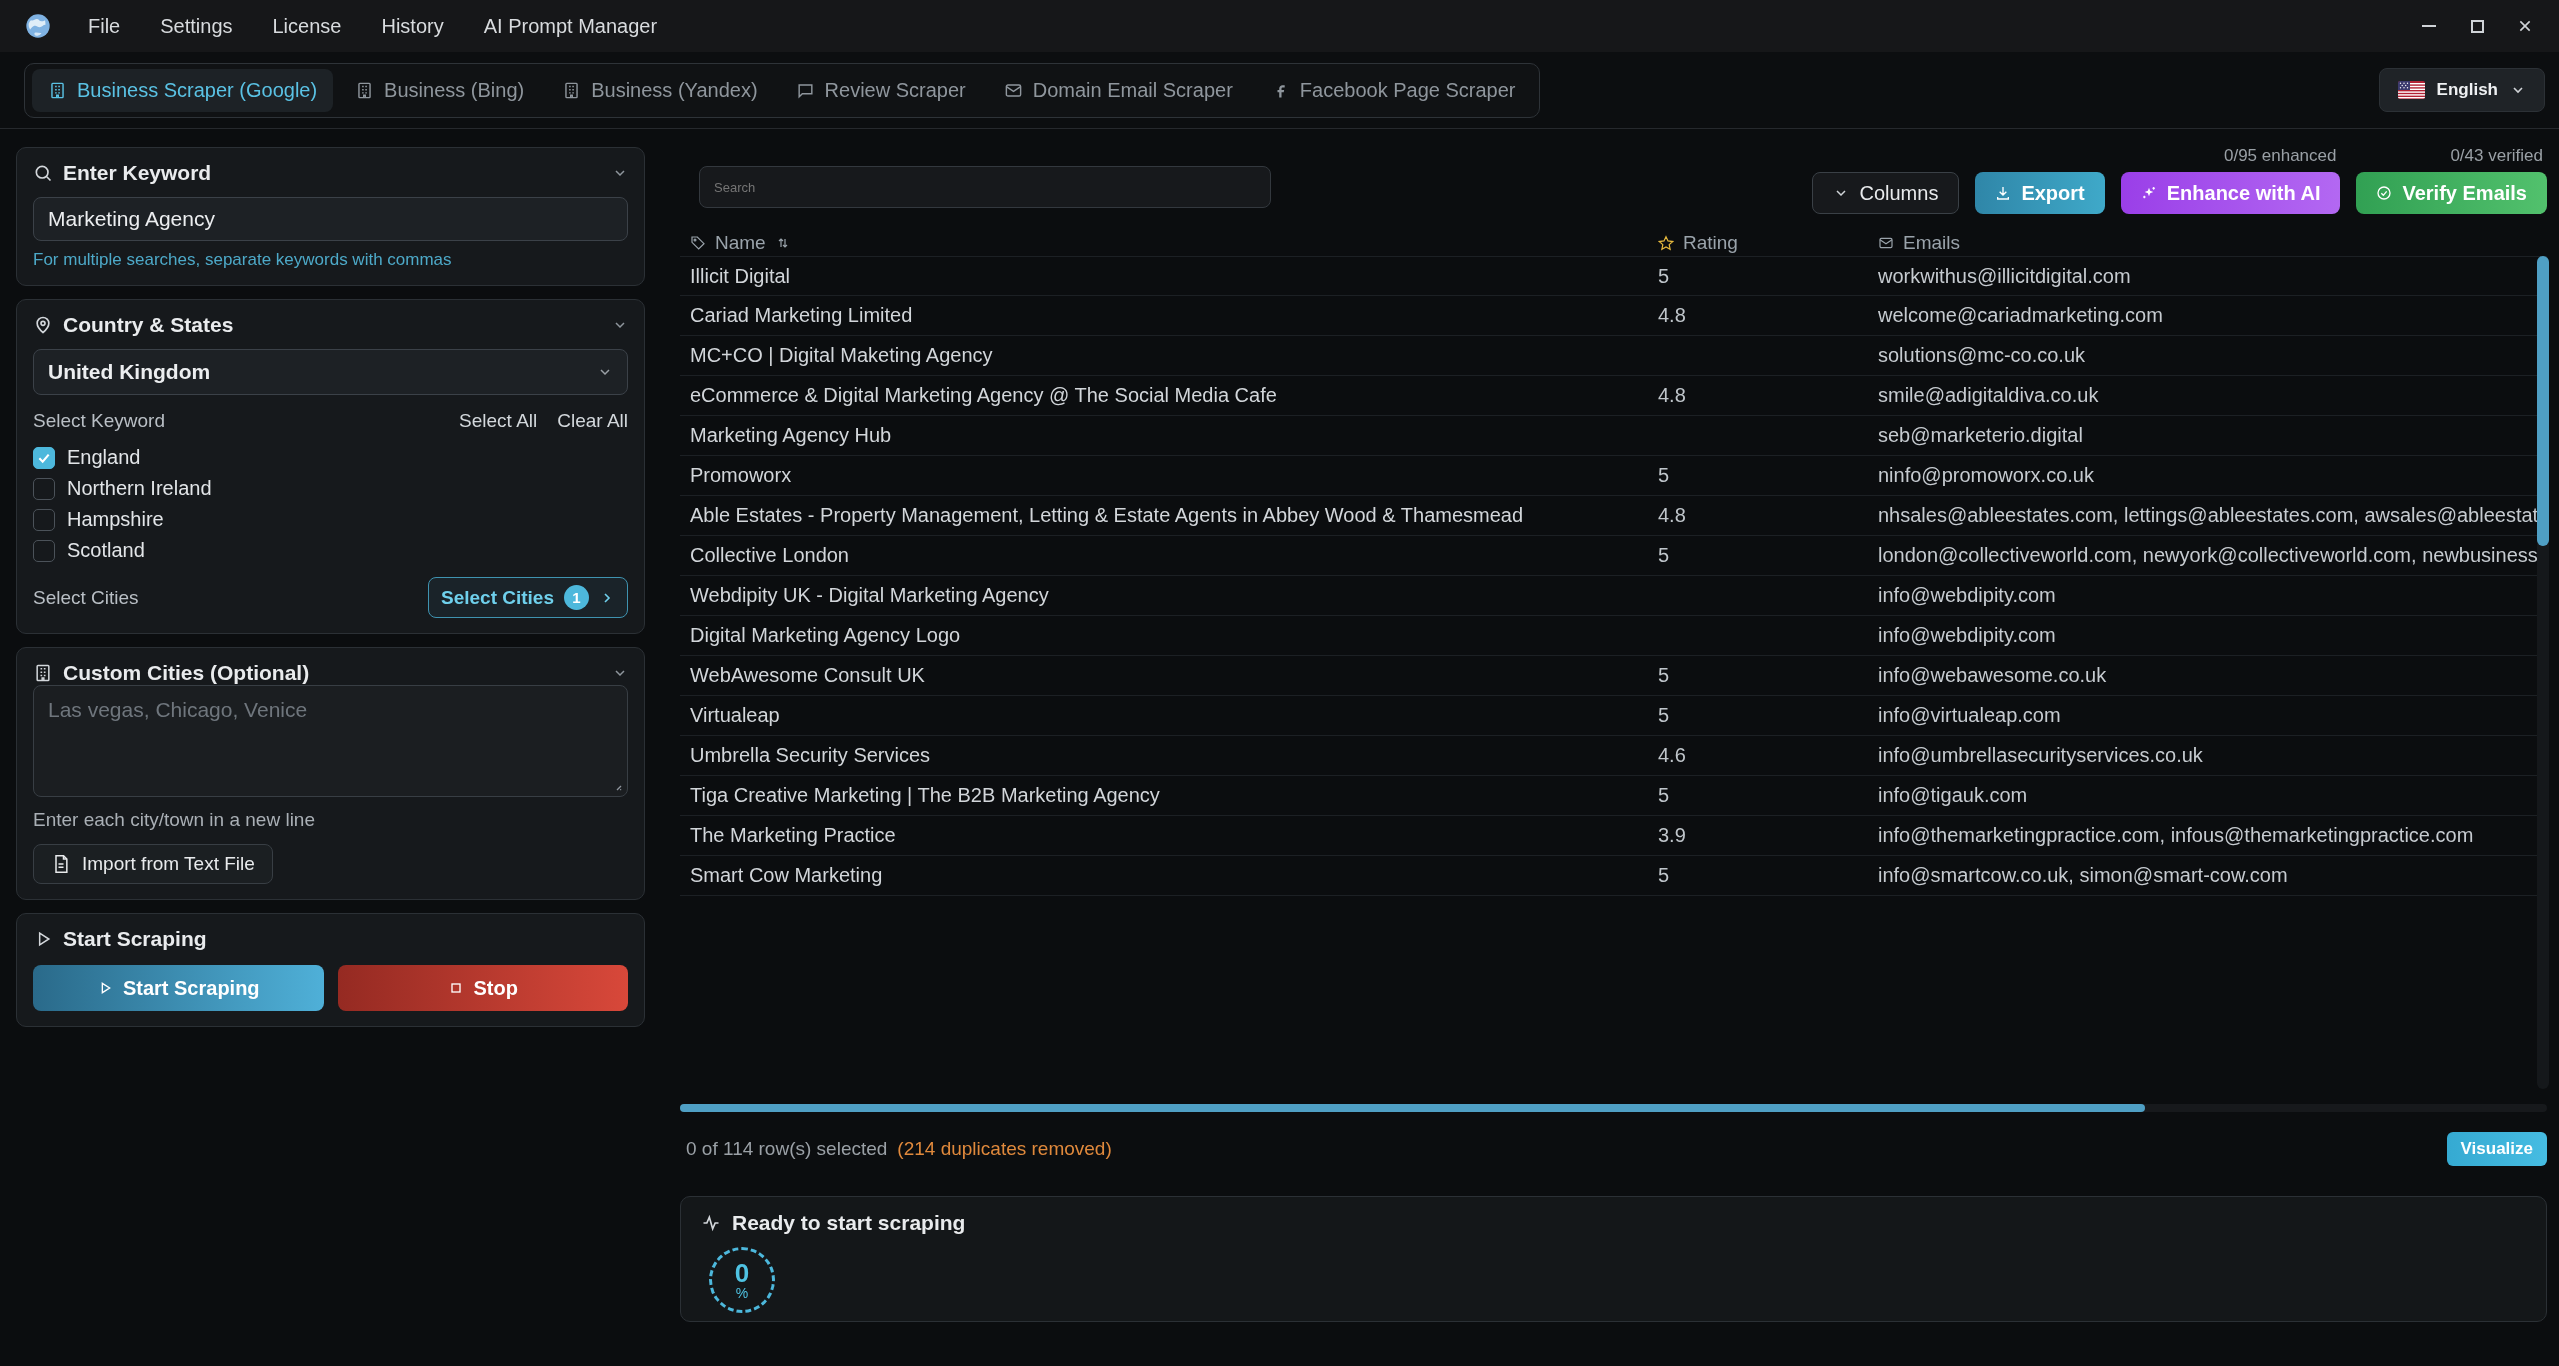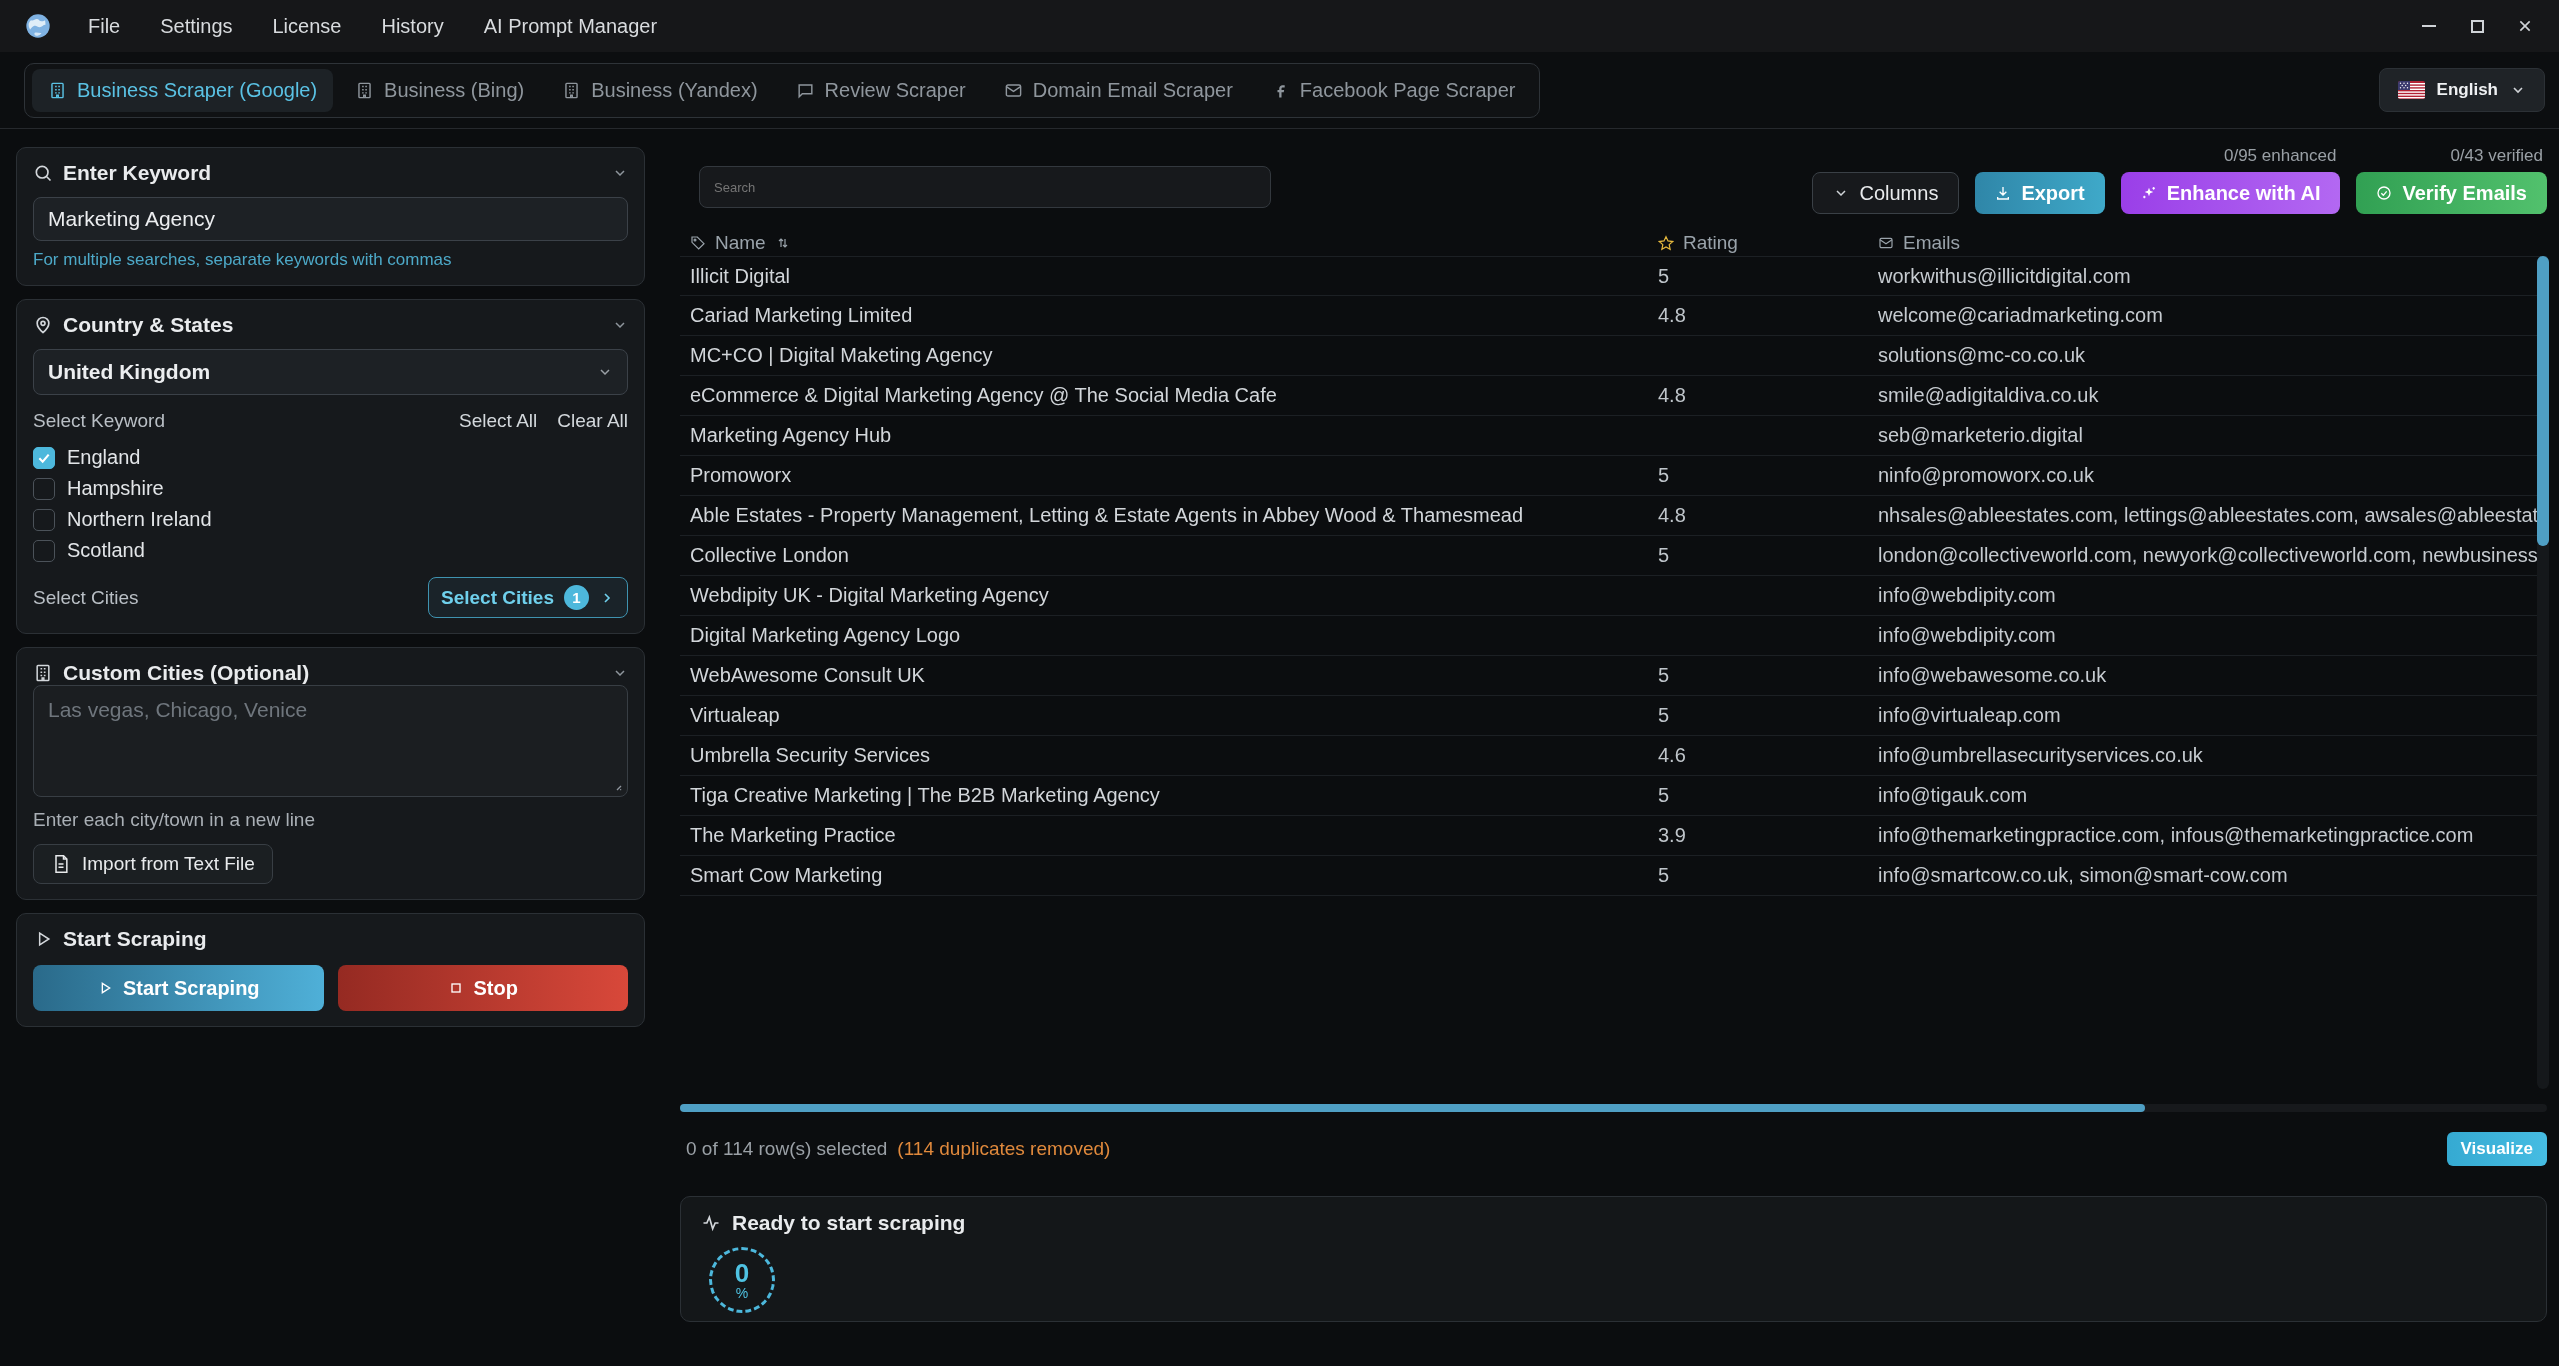--- a/index.html
+++ b/index.html
@@ -291,27 +291,27 @@
               <svg class="ico-sm" viewBox="0 0 24 24" fill="none" stroke="#fff" stroke-width="3.2">
                 <path d="M5 12.5l5 5L19 7"></path>
               </svg>
             </span>
             <span class="nm">England</span>
           </li>
           <li>
             <span class="cb">
               
             </span>
-            <span class="nm">Hampshire</span>
+            <span class="nm">Northern Ireland</span>
           </li>
           <li>
             <span class="cb">
               
             </span>
-            <span class="nm">Northern Ireland</span>
+            <span class="nm">Hampshire</span>
           </li>
           <li>
             <span class="cb">
               
             </span>
             <span class="nm">Scotland</span>
           </li>
       </ul>
       <div class="cities-row">
         <span class="lbl">Select Cities</span>
@@ -536,21 +536,21 @@
 
     <div class="vscroll">
         <div class="thumb"></div>
       </div>
     <div class="hscroll">
         <div class="thumb"></div>
       </div>
 
     <div class="statusbar">
       <span class="sel">0 of 114 row(s) selected</span>
-      <span class="dup">(114 duplicates removed)</span>
+      <span class="dup">(214 duplicates removed)</span>
       <button class="btn-visualize">Visualize</button>
     </div>
 
     <div class="progress-panel">
       <div class="progress-title">
         <svg class="ico" viewBox="0 0 24 24" fill="none" stroke="currentColor" stroke-width="2">
             <path d="M3 12h4l3-7 4 14 3-7h4"></path>
           </svg>
         <span>Ready to start scraping</span>
       </div>

